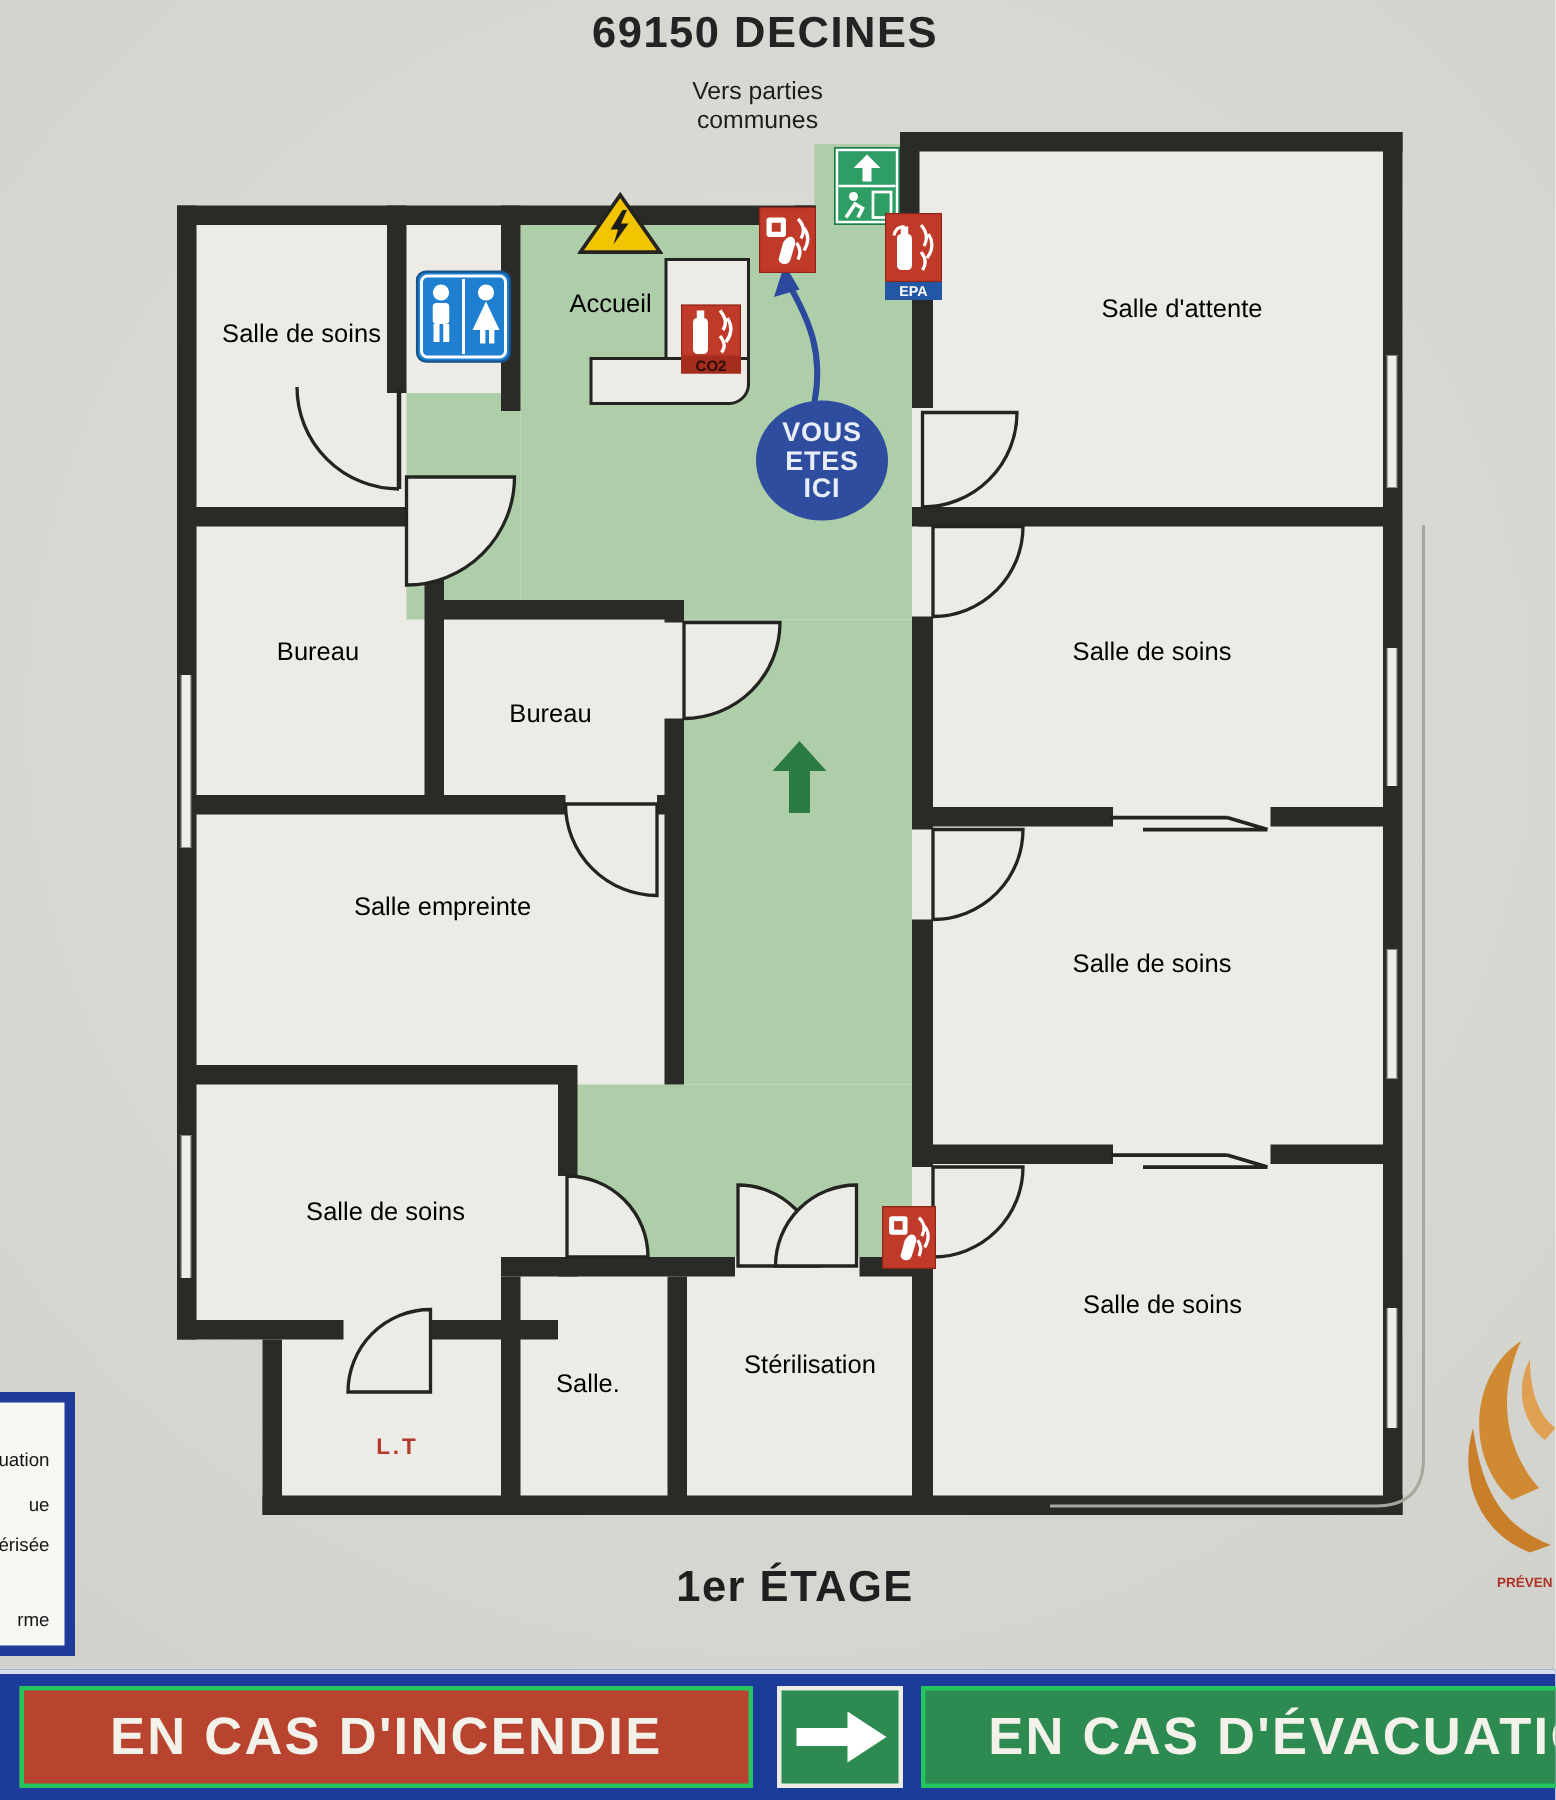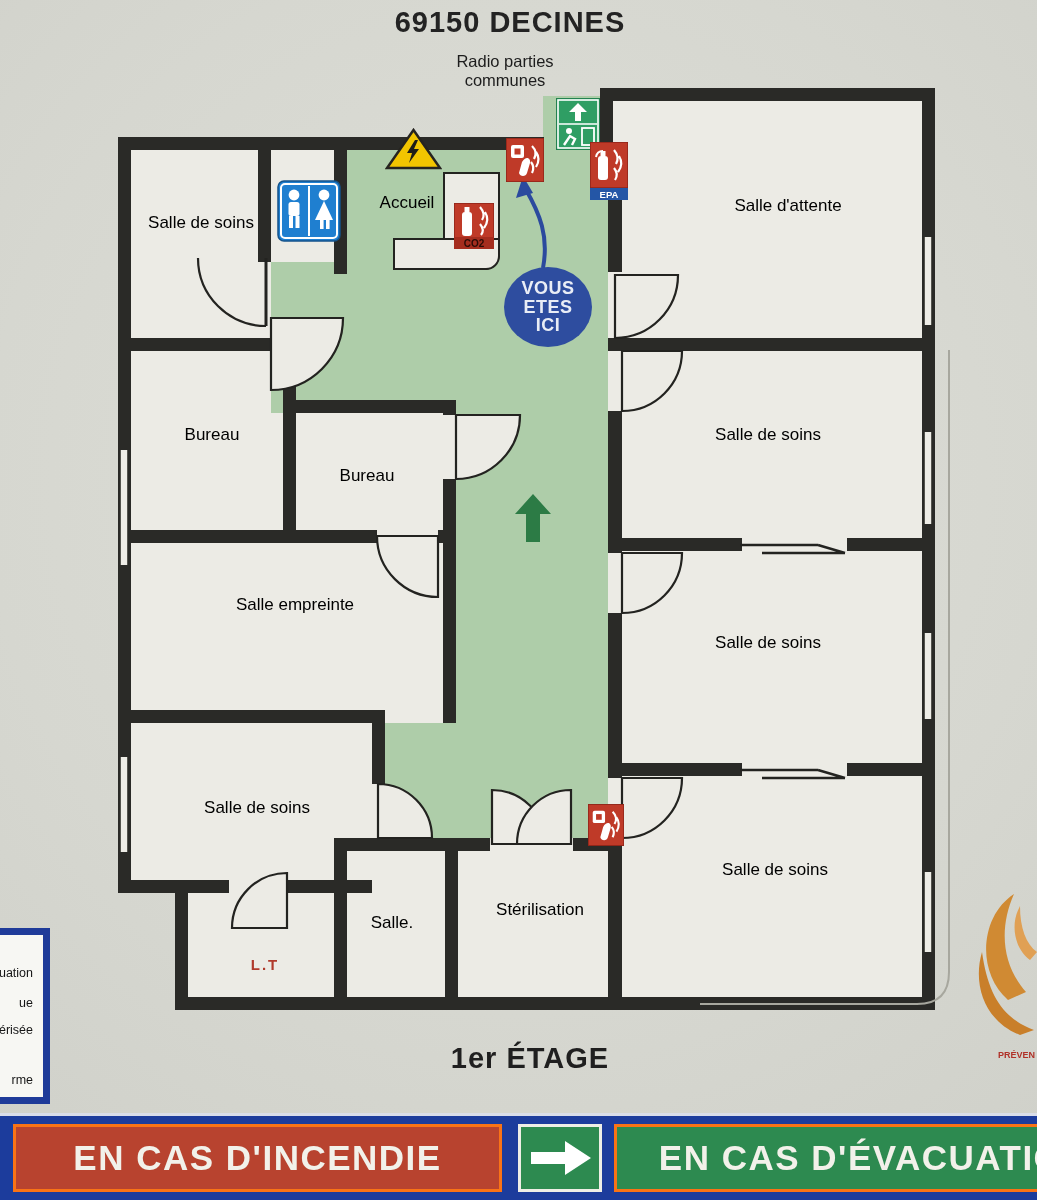--- a/index.html
+++ b/index.html
@@ -19,33 +19,33 @@
   .exitnote{position:absolute;left:440px;top:52px;width:130px;text-align:center;font-size:16.5px;line-height:1.18;color:#1d1d1d;}
   .floor{position:absolute;left:380px;top:1042px;width:300px;text-align:center;font-size:29px;font-weight:bold;color:#1f1f1f;letter-spacing:1px;}
   .yah{position:absolute;left:504px;top:267px;width:88px;height:80px;border-radius:50%;
        background:#2e4d9f;color:#e9edf6;display:flex;flex-direction:column;align-items:center;justify-content:center;
        font-weight:bold;font-size:18px;line-height:1.05;letter-spacing:.5px;}
   .lt{position:absolute;left:235px;top:956px;width:60px;text-align:center;font-weight:bold;font-size:15px;color:#b03a2c;letter-spacing:2px;}
   .desk{position:absolute;background:#ecebe5;border:2.5px solid #232320;box-sizing:border-box;}
   .legendbox{position:absolute;left:-66px;top:928px;width:116px;height:176px;background:#f7f7f3;border:7px solid #1f3b99;box-sizing:border-box;}
   .legendbox div{position:absolute;right:10px;font-size:12.5px;color:#151515;white-space:nowrap;}
   .band{position:absolute;left:0;top:1113px;width:1037px;height:87px;background:#1c3c9c;border-top:3px solid #d9dde9;box-sizing:border-box;}
-  .panel{position:absolute;top:1124px;height:68px;border:3px solid #f97316;box-sizing:border-box;
+  .panel{position:absolute;top:1124px;height:68px;border:3px solid #22c55e;box-sizing:border-box;
          display:flex;align-items:center;justify-content:center;color:#f2f1ea;font-weight:bold;font-size:35px;letter-spacing:1.5px;white-space:nowrap;}
   .panel.red{left:13px;width:489px;background:#b8432f;}
   .panel.greenb{left:614px;width:520px;background:#2d8a50;}
   .arrowsq{position:absolute;left:518px;top:1124px;width:84px;height:68px;background:#2d8a50;border:3px solid #eeeee6;box-sizing:border-box;}
   svg{display:block;}
   .icon{position:absolute;}
 </style>
 </head>
 <body>
 
 <div class="title">69150 DECINES</div>
-<div class="exitnote">Radio parties communes</div>
+<div class="exitnote">Vers parties communes</div>
 
 <div class="roombase" style="left:118px;top:137px;width:817px;height:756px;"></div>
 <div class="roombase" style="left:600px;top:88px;width:335px;height:260px;"></div>
 <div class="roombase" style="left:175px;top:880px;width:760px;height:130px;"></div>
 
 <div class="green" style="left:543px;top:96px;width:65px;height:56px;"></div>
 <div class="green" style="left:347px;top:150px;width:261px;height:263px;"></div>
 <div class="green" style="left:271px;top:262px;width:76px;height:151px;"></div>
 <div class="green" style="left:456px;top:413px;width:152px;height:310px;"></div>
 <div class="green" style="left:384px;top:723px;width:224px;height:115px;"></div>

